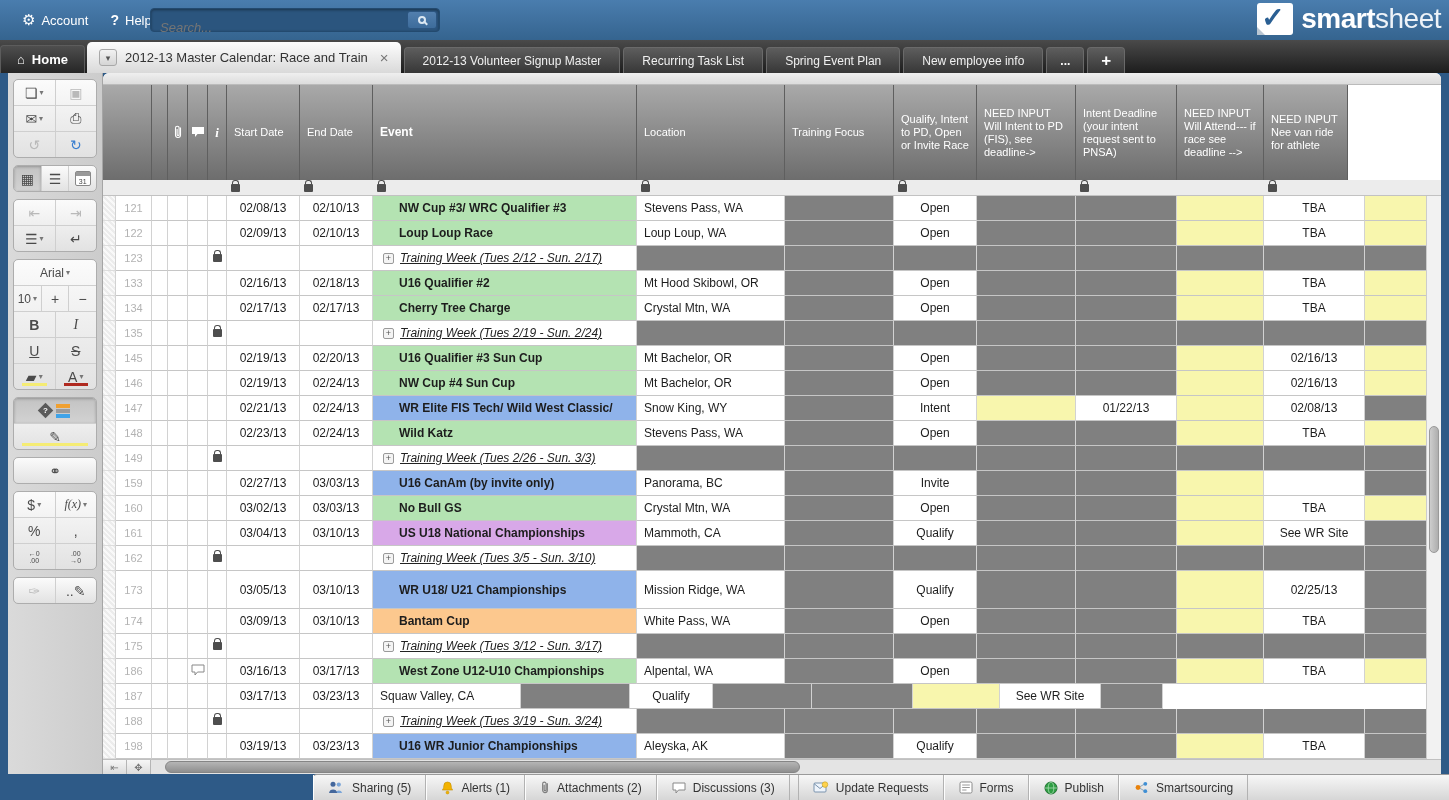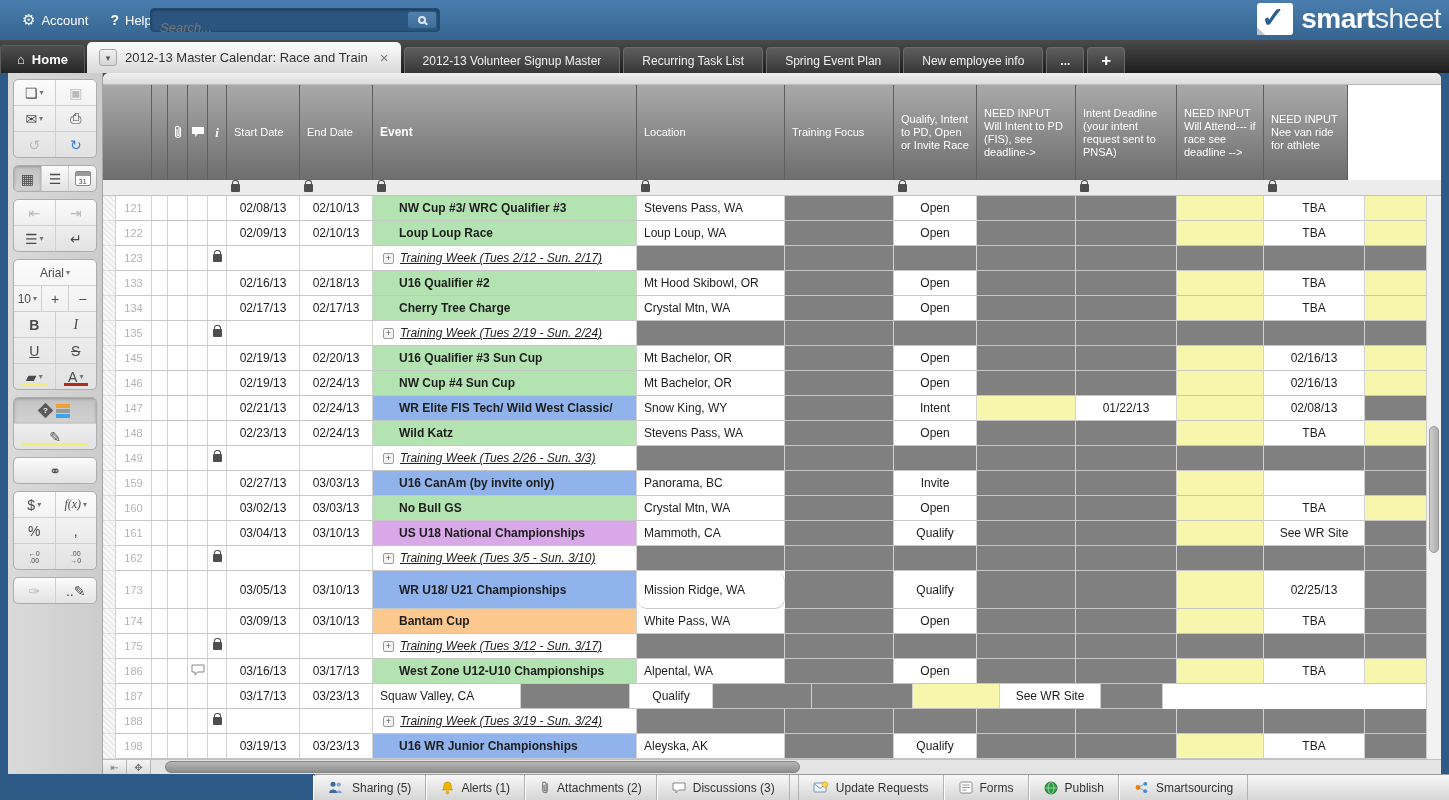--- a/index.html
+++ b/index.html
@@ -730,21 +730,21 @@
         <div class="grow" style="height: 38px;">
           <div class="cell hatch" style="width: 13px; flex: 0 0 auto;"></div>
           <div class="cell rnum" style="width: 36px; flex: 0 0 auto;">173</div>
           <div class="cell" style="width: 16px; flex: 0 0 auto;"></div>
           <div class="cell" style="width: 20px; flex: 0 0 auto;"></div>
           <div class="cell" style="width: 20px; flex: 0 0 auto;"></div>
           <div class="cell" style="width: 19px; flex: 0 0 auto;"></div>
           <div class="cell center" style="width: 73px; flex: 0 0 auto;">03/05/13</div>
           <div class="cell center" style="width: 73px; flex: 0 0 auto;">03/10/13</div>
           <div class="cell ev" style="width: 264px; flex: 0 0 auto; background: rgb(143, 179, 234);">WR U18/ U21 Championships</div>
-          <div class="cell loc" style="width: 148px; flex: 0 0 auto; border-radius: 10px;">Mission Ridge, WA</div>
+          <div class="cell loc" style="width: 148px; flex: 0 0 auto;">Mission Ridge, WA</div>
           <div class="cell g" style="width: 109px; flex: 0 0 auto;"></div>
           <div class="cell center" style="width: 83px; flex: 0 0 auto;">Qualify</div>
           <div class="cell g" style="width: 99px; flex: 0 0 auto;"></div>
           <div class="cell g" style="width: 101px; flex: 0 0 auto;"></div>
           <div class="cell" style="width: 87px; flex: 0 0 auto; background: rgb(248, 246, 173);"></div>
           <div class="cell center" style="width: 101px; flex: 0 0 auto;">02/25/13</div>
           <div class="cell g" style="width: 62px; flex: 0 0 auto;"></div>
         </div>
         <div class="grow" style="height: 25px;">
           <div class="cell hatch" style="width: 13px; flex: 0 0 auto;"></div>

